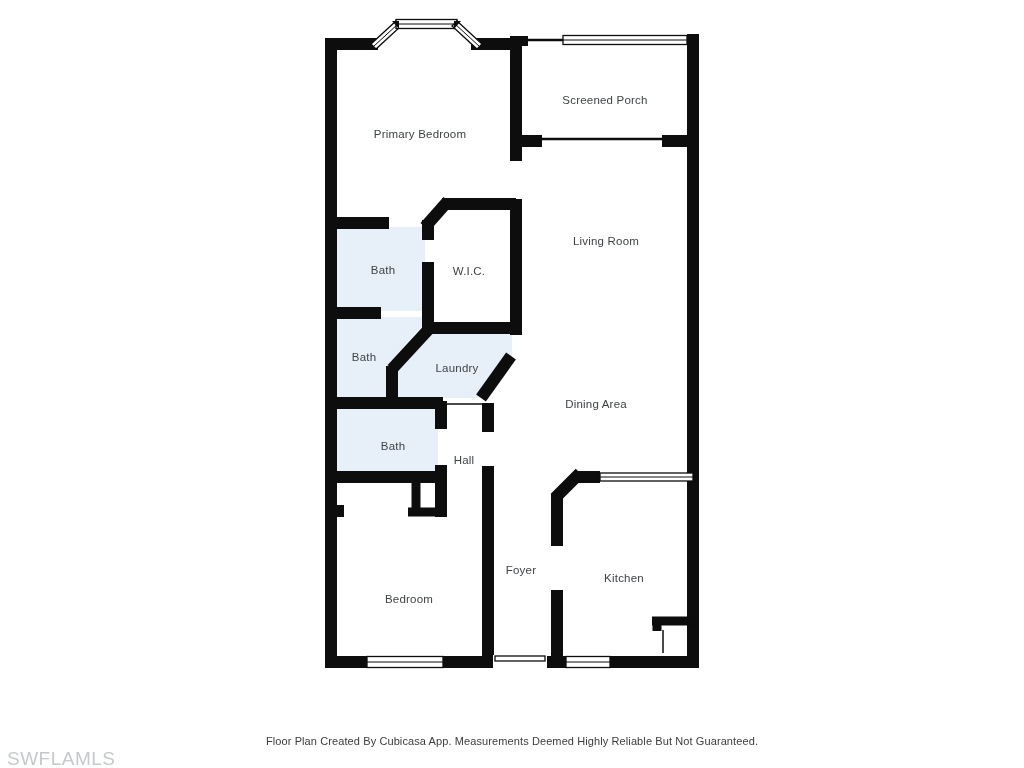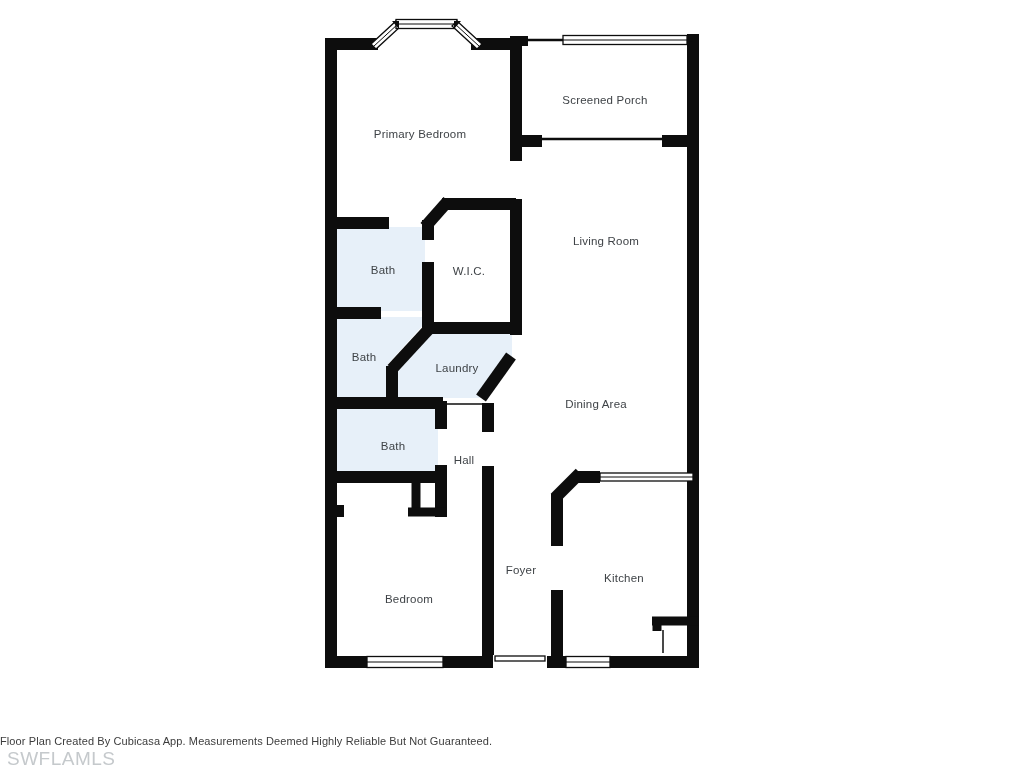--- a/index.html
+++ b/index.html
@@ -17,21 +17,21 @@
   .wall{stroke:var(--wall);stroke-width:12;fill:none;stroke-linecap:butt;}
   .wall-mid{stroke:var(--wall);stroke-width:9;fill:none;}
   .wall-thin{stroke:var(--wall);stroke-width:2.5;fill:none;}
   .wall-hair{stroke:var(--wall);stroke-width:1.5;fill:none;}
   .room-fill{fill:var(--room-fill-highlight);stroke:none;}
   .win-frame{fill:#ffffff;stroke:var(--wall);stroke-width:1.3;}
   .win-line{stroke:var(--wall);stroke-width:1;fill:none;}
   .gap{fill:#ffffff;stroke:none;}
   .room-label{font-family:"Liberation Sans","DejaVu Sans",sans-serif;font-size:11.5px;
               fill:var(--label-text);text-anchor:middle;letter-spacing:.2px;}
-  .footer{position:absolute;left:0;top:735px;width:100%;
+  .footer{position:absolute;left:0;top:735px;width:100%;text-align:center;
           font-size:11px;color:var(--footer-text);letter-spacing:.1px;}
   .watermark{position:absolute;left:7px;top:748px;font-size:19px;
              color:var(--watermark-text);letter-spacing:.5px;}
 </style>
 </head>
 <body>
 
 <div class="page">
 
   <svg width="1024" height="768" viewBox="0 0 1024 768">

